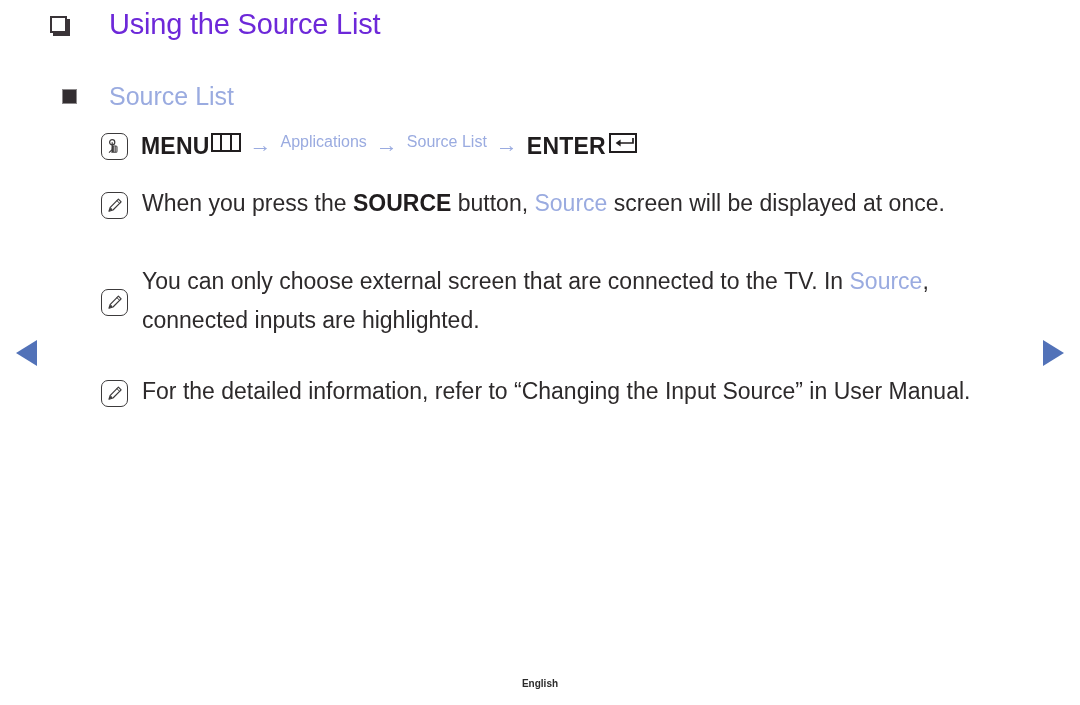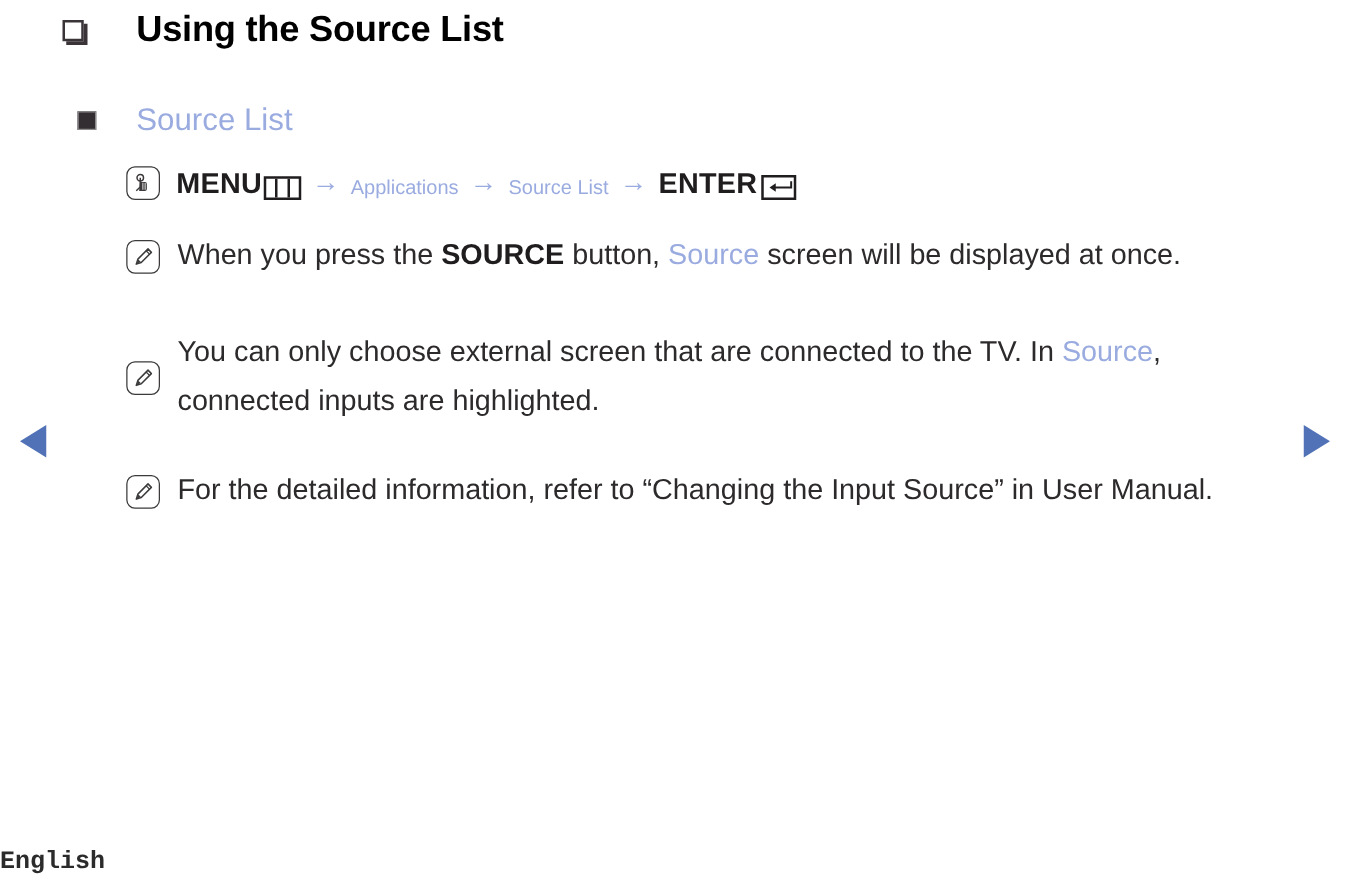--- a/index.html
+++ b/index.html
@@ -35,23 +35,23 @@
     height: 17px;
     box-sizing: border-box;
     border: 2px solid #3a3438;
     background: #ffffff;
     box-shadow: 3px 3px 0 0 #3a3438;
     margin-right: 42px;
     flex: none;
   }
   .title-text {
     font-size: 29px;
-    font-weight: bold;
+    font-weight: normal;
     letter-spacing: -0.2px;
-    color: #000000;
+    color: #6d28d9;
     line-height: 1;
     white-space: nowrap;
   }
 
   
   .sub-row {
     position: absolute;
     left: 62px;
     top: 84px;
     display: flex;
@@ -72,21 +72,21 @@
     line-height: 1;
     white-space: nowrap;
   }
 
   
   .path-row {
     position: absolute;
     left: 101px;
     top: 133px;
     display: flex;
-    align-items: flex-end;
+    align-items: flex-start;
     white-space: nowrap;
   }
   .icon-box {
     flex: none;
     width: 27px;
     height: 27px;
     border: 1.6px solid #3c3a3b;
     border-radius: 7px;
     box-sizing: border-box;
     display: inline-flex;
@@ -205,24 +205,24 @@
     border-bottom: 13px solid transparent;
     border-left: 21px solid #5272b8;
   }
 
   
   .footer {
     position: absolute;
     left: 0;
     right: 0;
     top: 678px;
-    font-size: 20px;
+    text-align: center;
+    font-size: 10px;
     font-weight: bold;
     color: #2b2b2b;
-    font-family: Liberation Mono, monospace;
   }
 </style>
 </head>
 <body>
 
 <div class="page">
 
   <div class="title-row">
     <span class="bullet-hollow"></span>
     <span class="title-text">Using the Source List</span>

